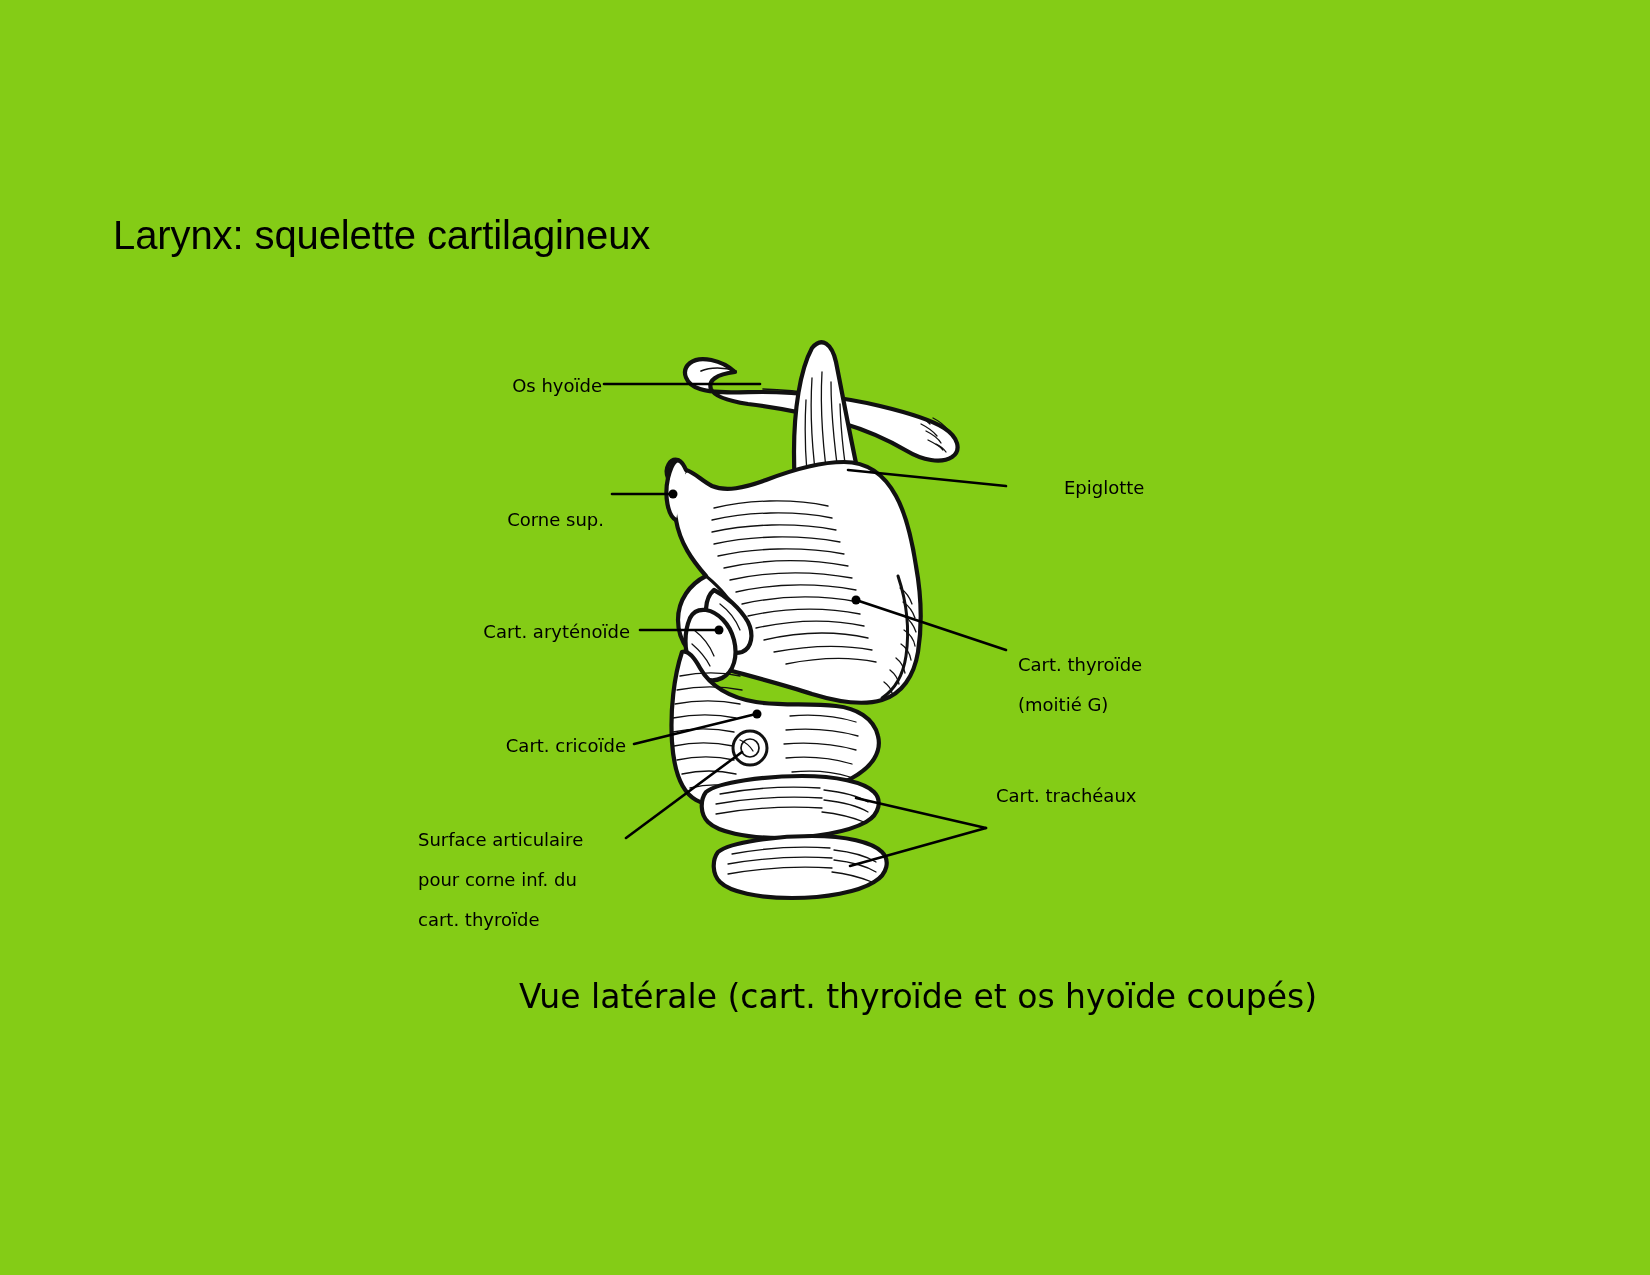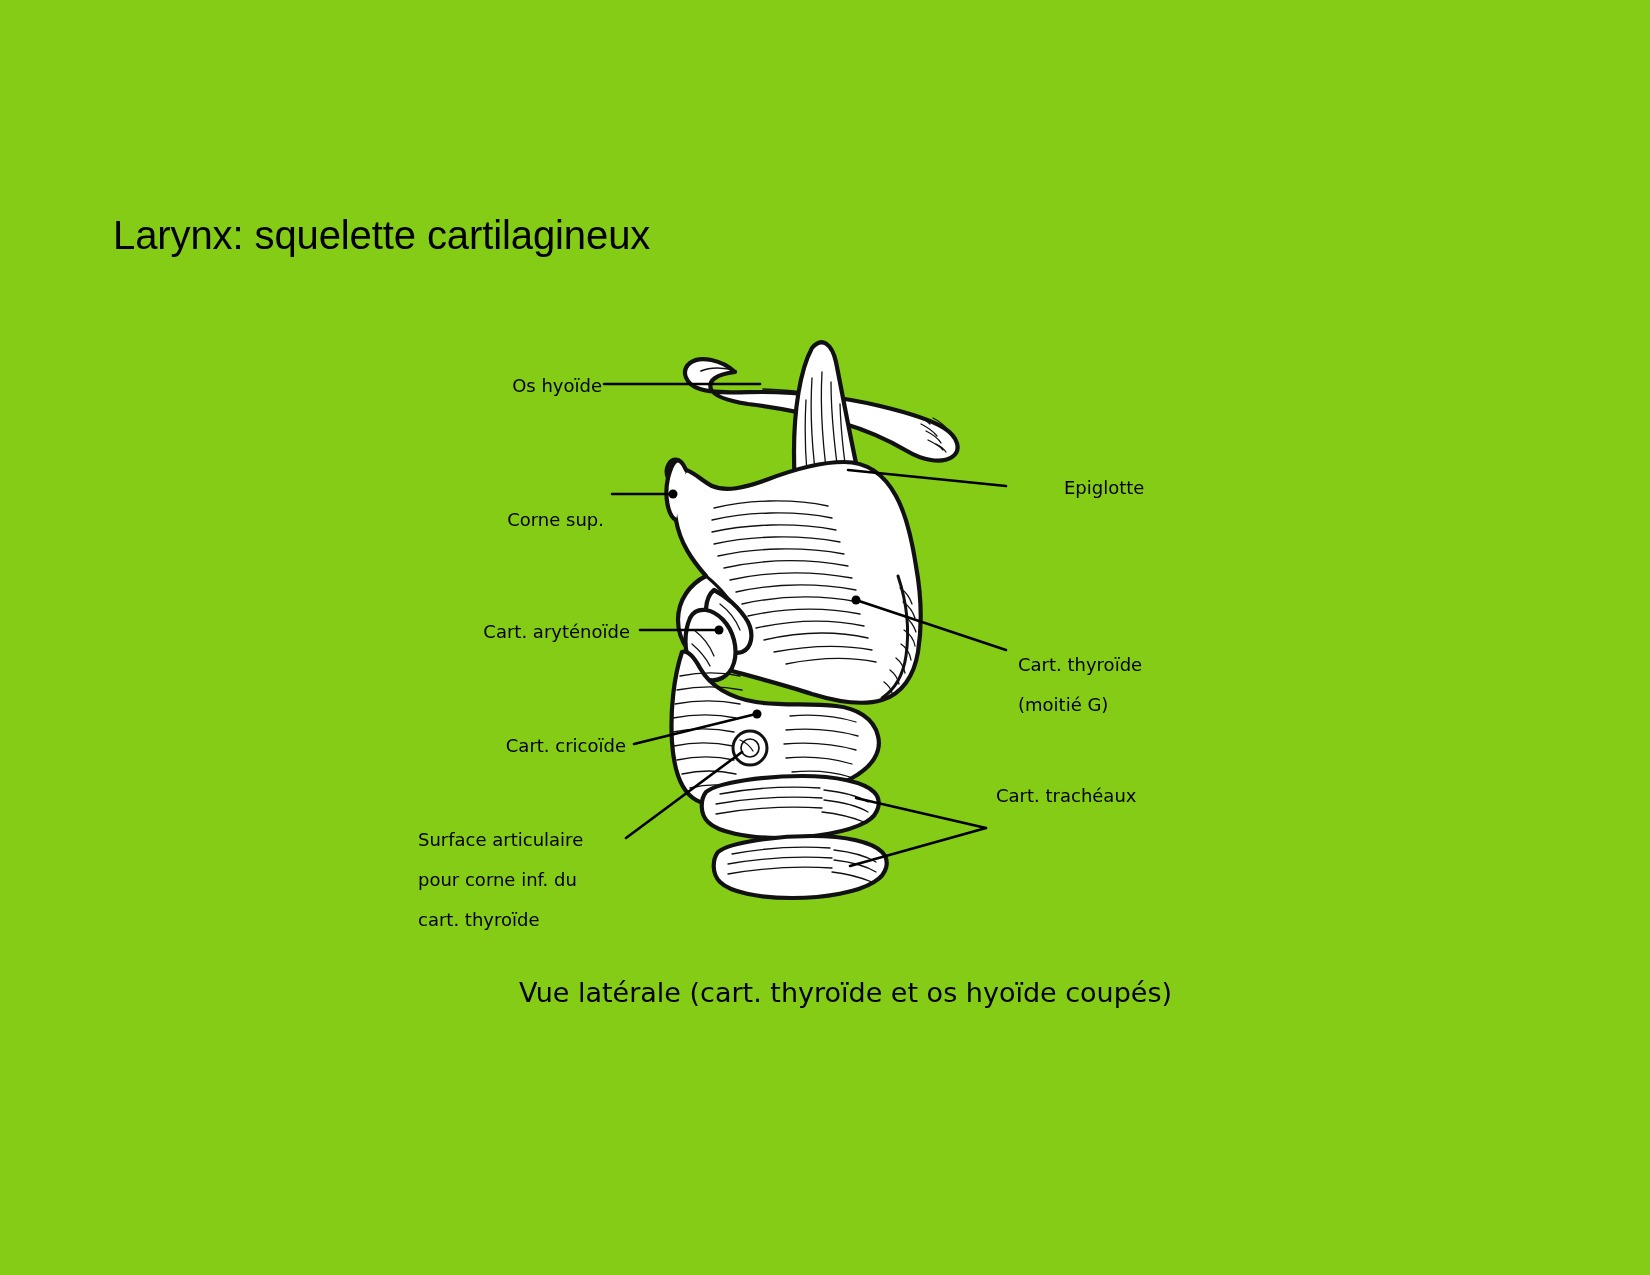--- a/index.html
+++ b/index.html
@@ -35,21 +35,21 @@
     white-space: pre-line;
   }
   .label.right-align {
     text-align: right;
   }
   #caption {
     position: absolute;
     left: 519px;
     top: 977px;
     font-family: "DejaVu Sans", sans-serif;
-    font-size: 27px;
+    font-size: 33px;
     color: #000000;
     white-space: nowrap;
   }
   #art {
     position: absolute;
     left: 0;
     top: 0;
     width: 1650px;
     height: 1275px;
   }

